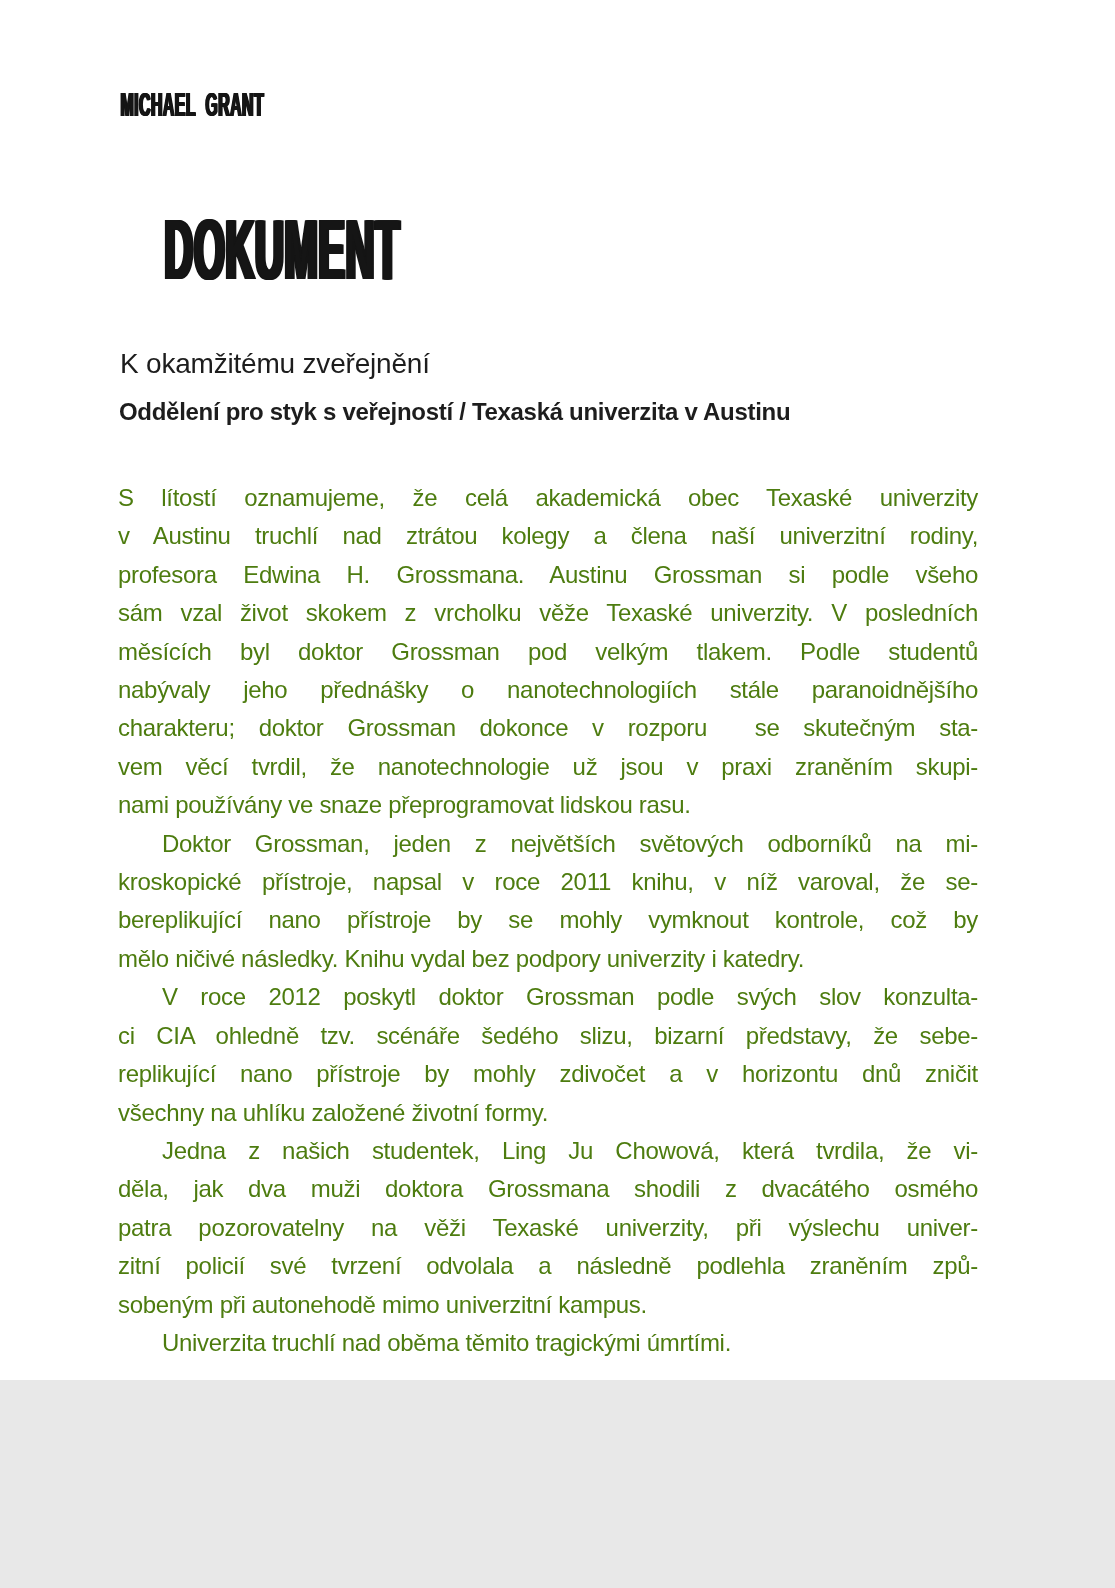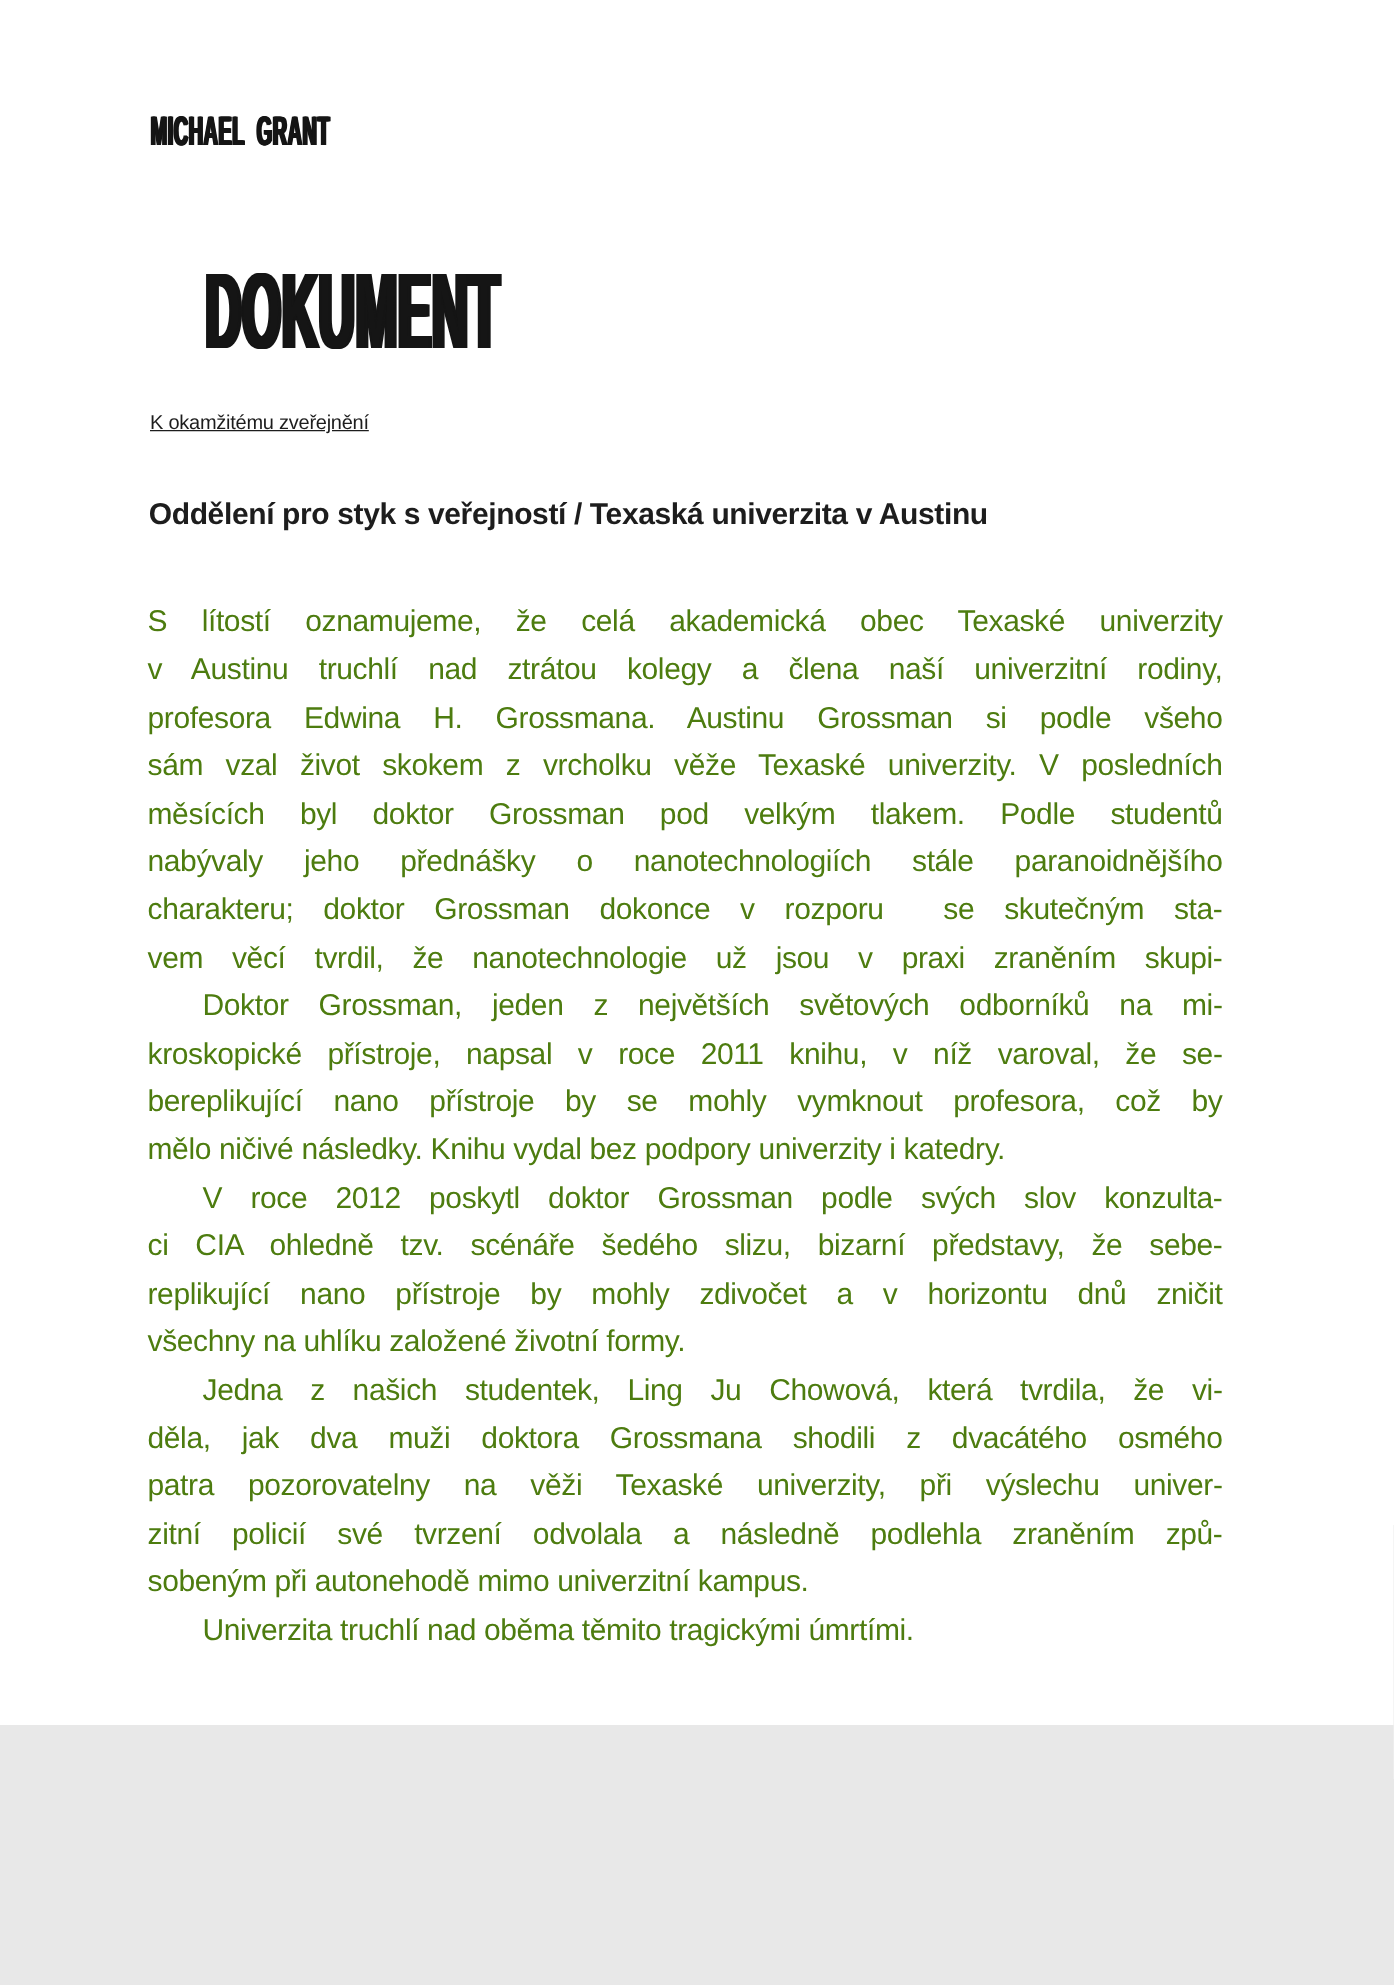--- a/index.html
+++ b/index.html
@@ -30,22 +30,22 @@
     text-shadow: 1px 0, 2px 0, -1px 0, 3px 0;
   }
   .chapter-title { position: absolute; left: 164px; top: 200px; }
   .chapter-title .cond {
     font-size: 86px;
     letter-spacing: 2px;
     transform: scaleX(0.46);
     text-shadow: 2px 0, 4px 0, -2px 0, 6px 0, -4px 0;
   }
   .release {
-    position: absolute; left: 120px; top: 330px;
-    font-size: 16px; letter-spacing: -0.2px; text-decoration: underline;
+    position: absolute; left: 120px; top: 348px;
+    font-size: 28px; letter-spacing: -0.2px;
   }
   .byline {
     position: absolute; left: 119px; top: 398px;
     font-size: 24px; font-weight: 700; letter-spacing: -0.3px;
     white-space: nowrap;
   }
   .bodytext {
     position: absolute; left: 118px; top: 479px; width: 860px;
     font-size: 24px; line-height: 38.4px; letter-spacing: -0.3px;
     color: #4d7c0f;
@@ -79,26 +79,27 @@
 
     <div>
       <div class="ln">S lítostí oznamujeme, že celá akademická obec Texaské univerzity</div>
       <div class="ln">v Austinu truchlí nad ztrátou kolegy a člena naší univerzitní rodiny,</div>
       <div class="ln">profesora Edwina H. Grossmana. Austinu Grossman si podle všeho</div>
       <div class="ln">sám vzal život skokem z vrcholku věže Texaské univerzity. V posledních</div>
       <div class="ln">měsících byl doktor Grossman pod velkým tlakem. Podle studentů</div>
       <div class="ln">nabývaly jeho přednášky o nanotechnologiích stále paranoidnějšího</div>
       <div class="ln">charakteru; doktor Grossman dokonce v rozporu&nbsp; se skutečným sta-</div>
       <div class="ln">vem věcí tvrdil, že nanotechnologie už jsou v praxi zraněním skupi-</div>
+      <div class="ln end">nami používány ve snaze přeprogramovat lidskou rasu.</div>
     </div>
 
     <div>
       <div class="ln first">Doktor Grossman, jeden z největších světových odborníků na mi-</div>
       <div class="ln">kroskopické přístroje, napsal v roce 2011 knihu, v níž varoval, že se-</div>
-      <div class="ln">bereplikující nano přístroje by se mohly vymknout profesora, což by</div>
+      <div class="ln">bereplikující nano přístroje by se mohly vymknout kontrole, což by</div>
       <div class="ln end">mělo ničivé následky. Knihu vydal bez podpory univerzity i katedry.</div>
     </div>
 
     <div>
       <div class="ln first">V roce 2012 poskytl doktor Grossman podle svých slov konzulta-</div>
       <div class="ln">ci CIA ohledně tzv. scénáře šedého slizu, bizarní představy, že sebe-</div>
       <div class="ln">replikující nano přístroje by mohly zdivočet a v horizontu dnů zničit</div>
       <div class="ln end">všechny na uhlíku založené životní formy.</div>
     </div>
 

